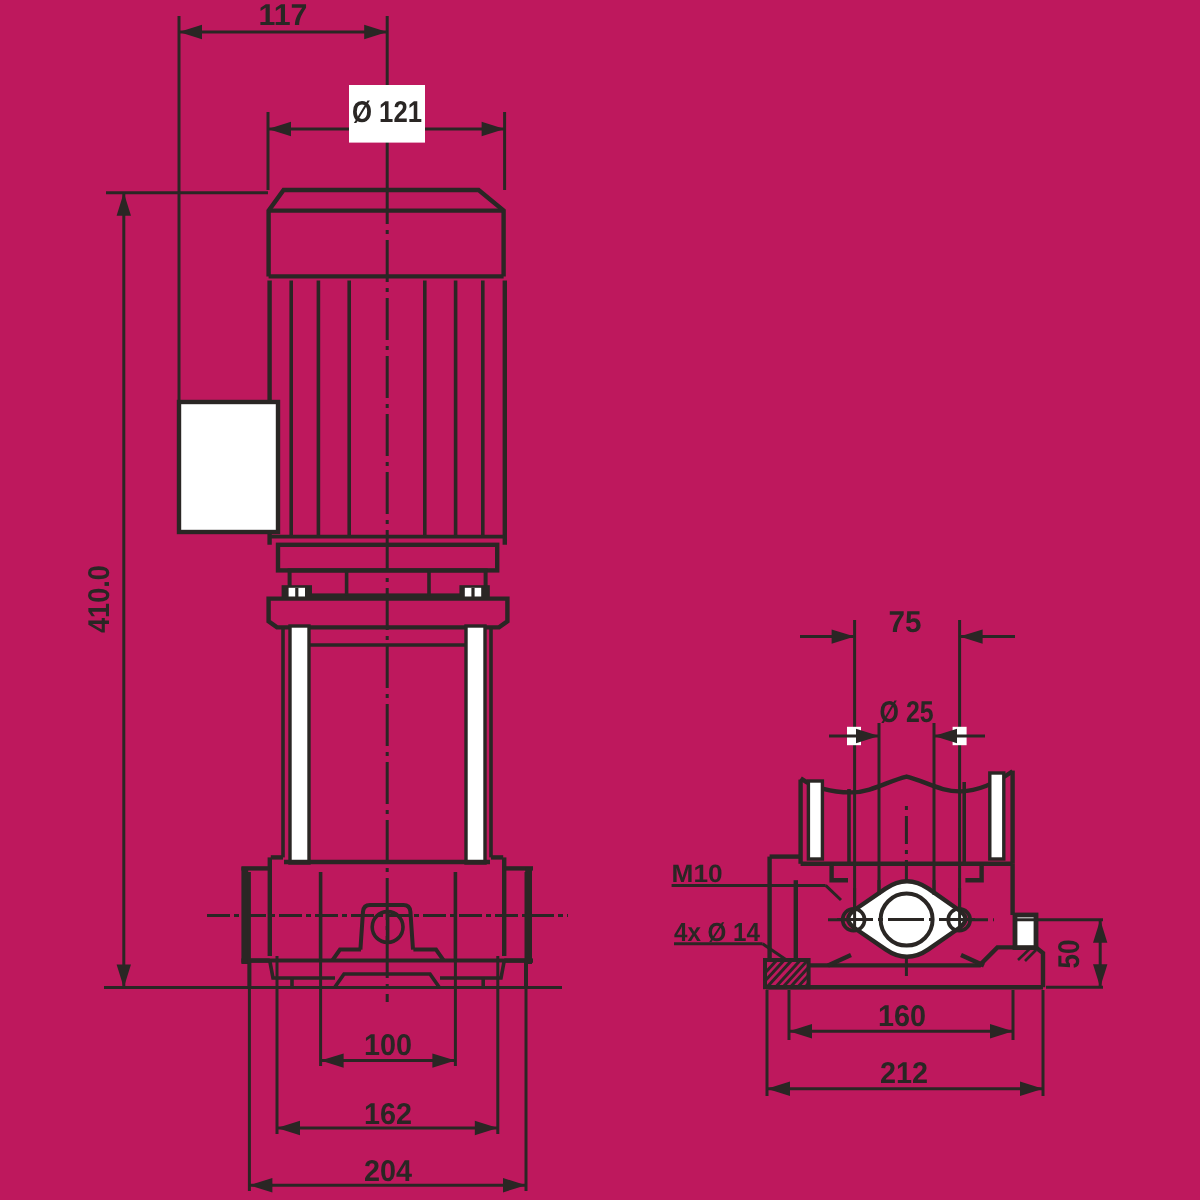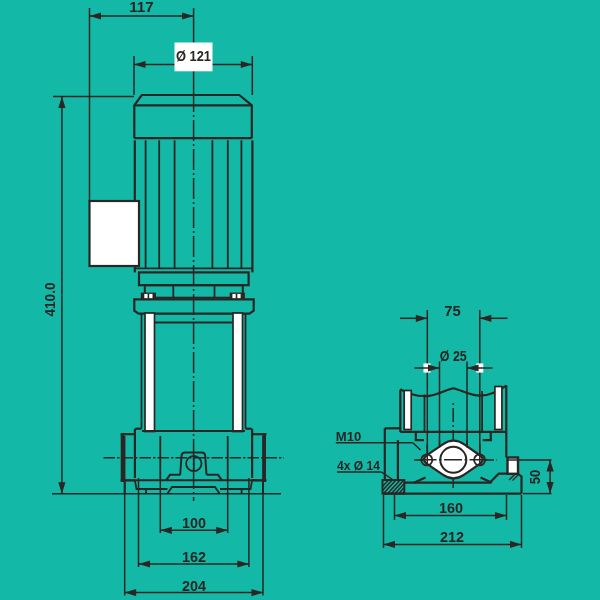--- a/index.html
+++ b/index.html
@@ -1,16 +1,16 @@
 <!DOCTYPE html>
 <html><head>
 <meta charset="utf-8">
 <style>
   html,body{margin:0;padding:0;background:#fff;}
-  .wrap{width:600px;height:600px;position:relative;background:#14b8a6;}
+  .wrap{width:600px;height:600px;position:relative;background:#be185d;}
   svg{display:block;}
   text{font-family:"Liberation Sans",sans-serif;font-weight:bold;fill:#2a2624;}
 </style>
 </head>
 <body>
 <div class="wrap">
 <svg width="600" height="600" viewBox="0 0 600 600">
 <g fill="none" stroke="#2a2624" stroke-width="2">
 
 <line x1="193.6" y1="8" x2="193.6" y2="112" stroke-width="1.5"></line>

